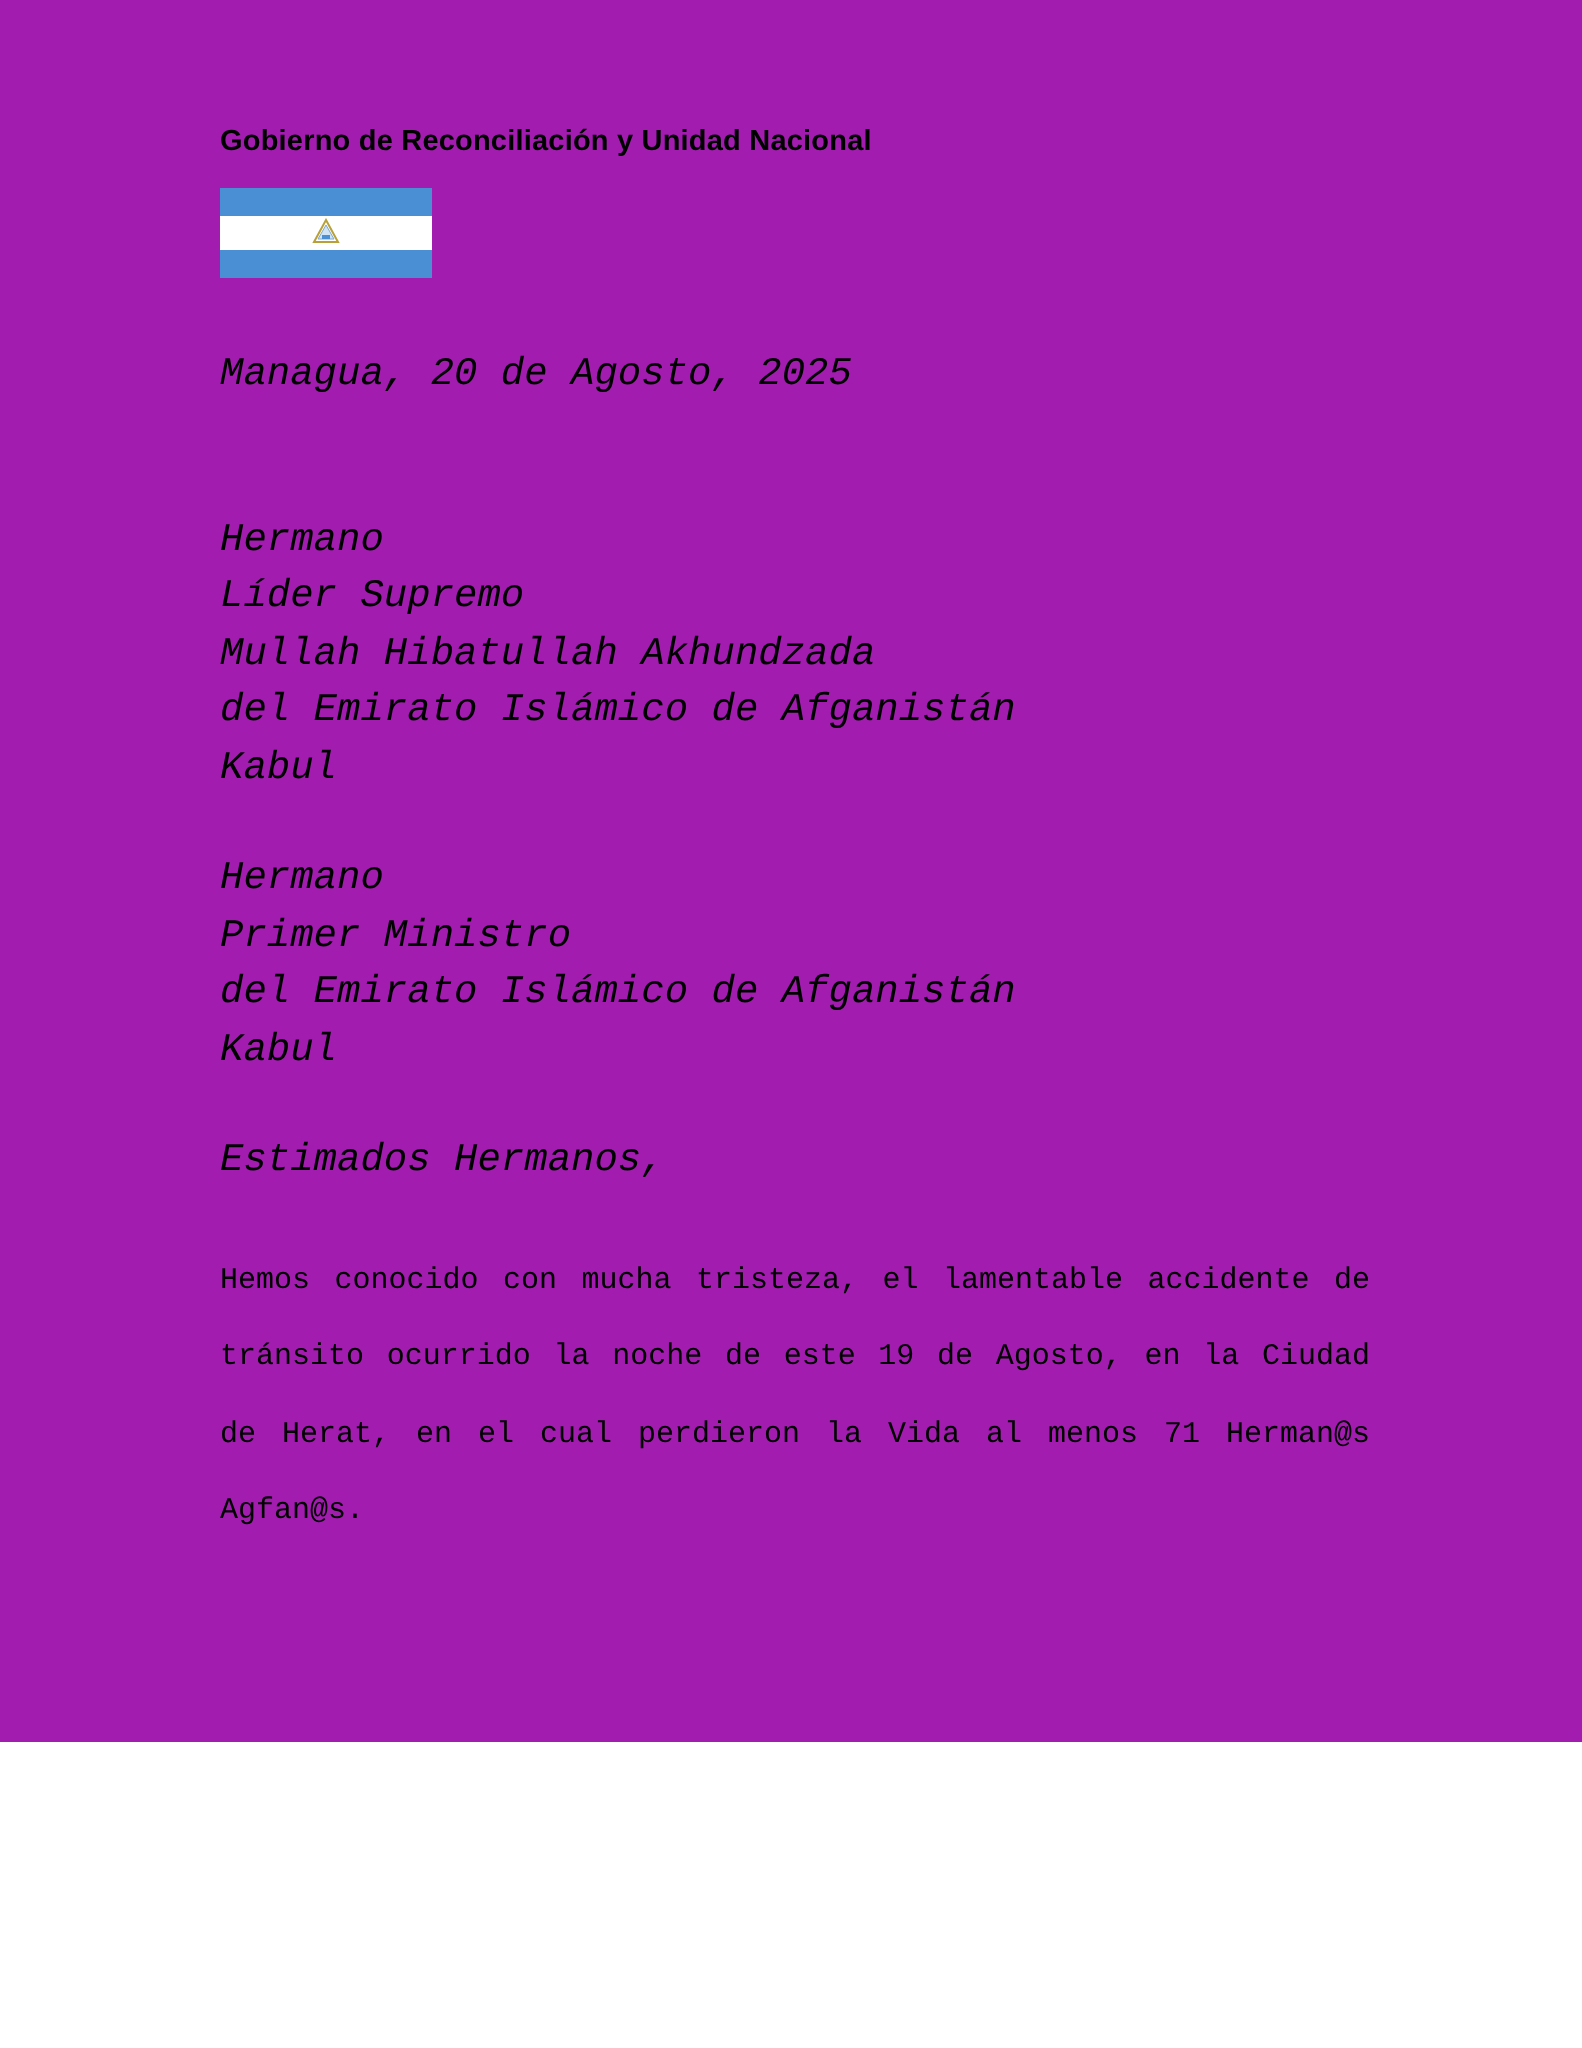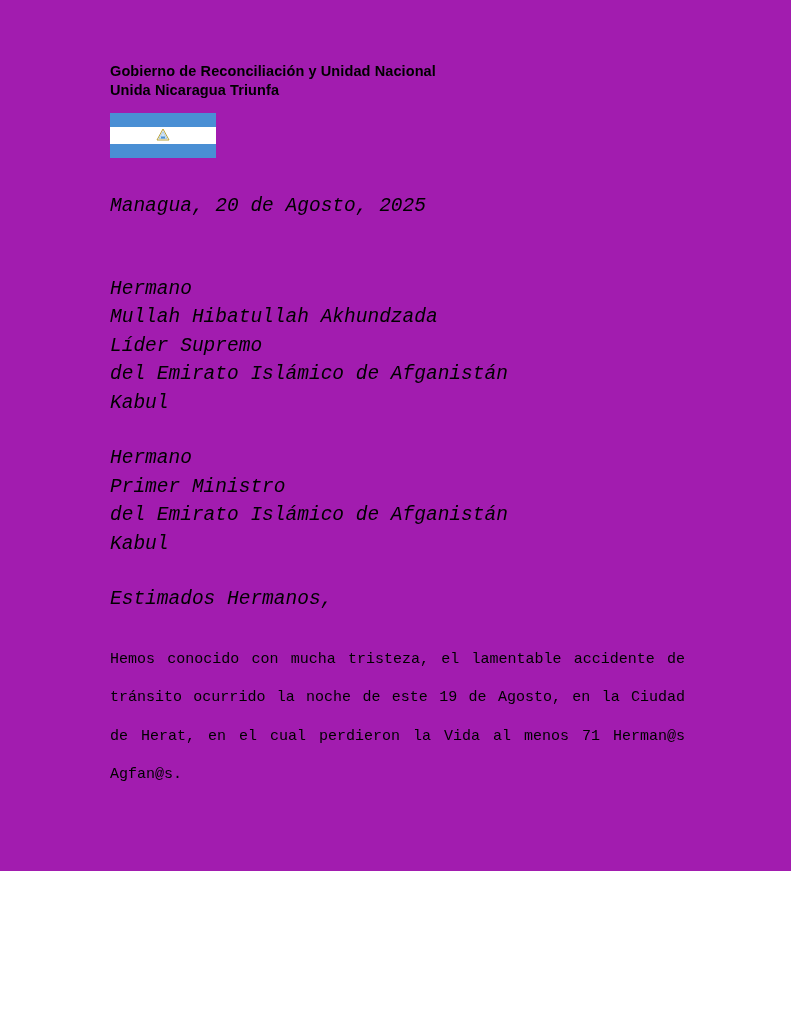--- a/index.html
+++ b/index.html
@@ -107,21 +107,20 @@
   }
 </style>
 </head>
 <body>
 
 <div class="page">
   <div class="content">
 
     <div class="letterhead">
       <div>Gobierno de Reconciliación y Unidad Nacional</div>
-      <div>Unida Nicaragua Triunfa</div>
     </div>
 
     <div class="flag">
       <div class="stripe-top"></div>
       <div class="stripe-mid"></div>
       <div class="stripe-bottom"></div>
       <svg class="emblem" viewBox="0 0 30 28">
         <polygon points="15,2 27,24 3,24" fill="#ffffff" stroke="#b8a13a" stroke-width="2"></polygon>
         <polygon points="15,7 23,21 7,21" fill="#cfe3f5" stroke="#7fa8cc" stroke-width="1"></polygon>
         <rect x="11" y="17" width="8" height="4" fill="#4a8fd4"></rect>
@@ -131,22 +130,22 @@
     <div class="body-text">
 
       <div class="para">
         <div>Managua, 20 de Agosto, 2025</div>
       </div>
 
       <div class="spacer-block"></div>
 
       <div class="para">
         <div>Hermano</div>
+        <div>Líder Supremo</div>
         <div>Mullah Hibatullah Akhundzada</div>
-        <div>Líder Supremo</div>
         <div>del Emirato Islámico de Afganistán</div>
         <div>Kabul</div>
       </div>
 
       <div class="para">
         <div>Hermano</div>
         <div>Primer Ministro</div>
         <div>del Emirato Islámico de Afganistán</div>
         <div>Kabul</div>
       </div>

